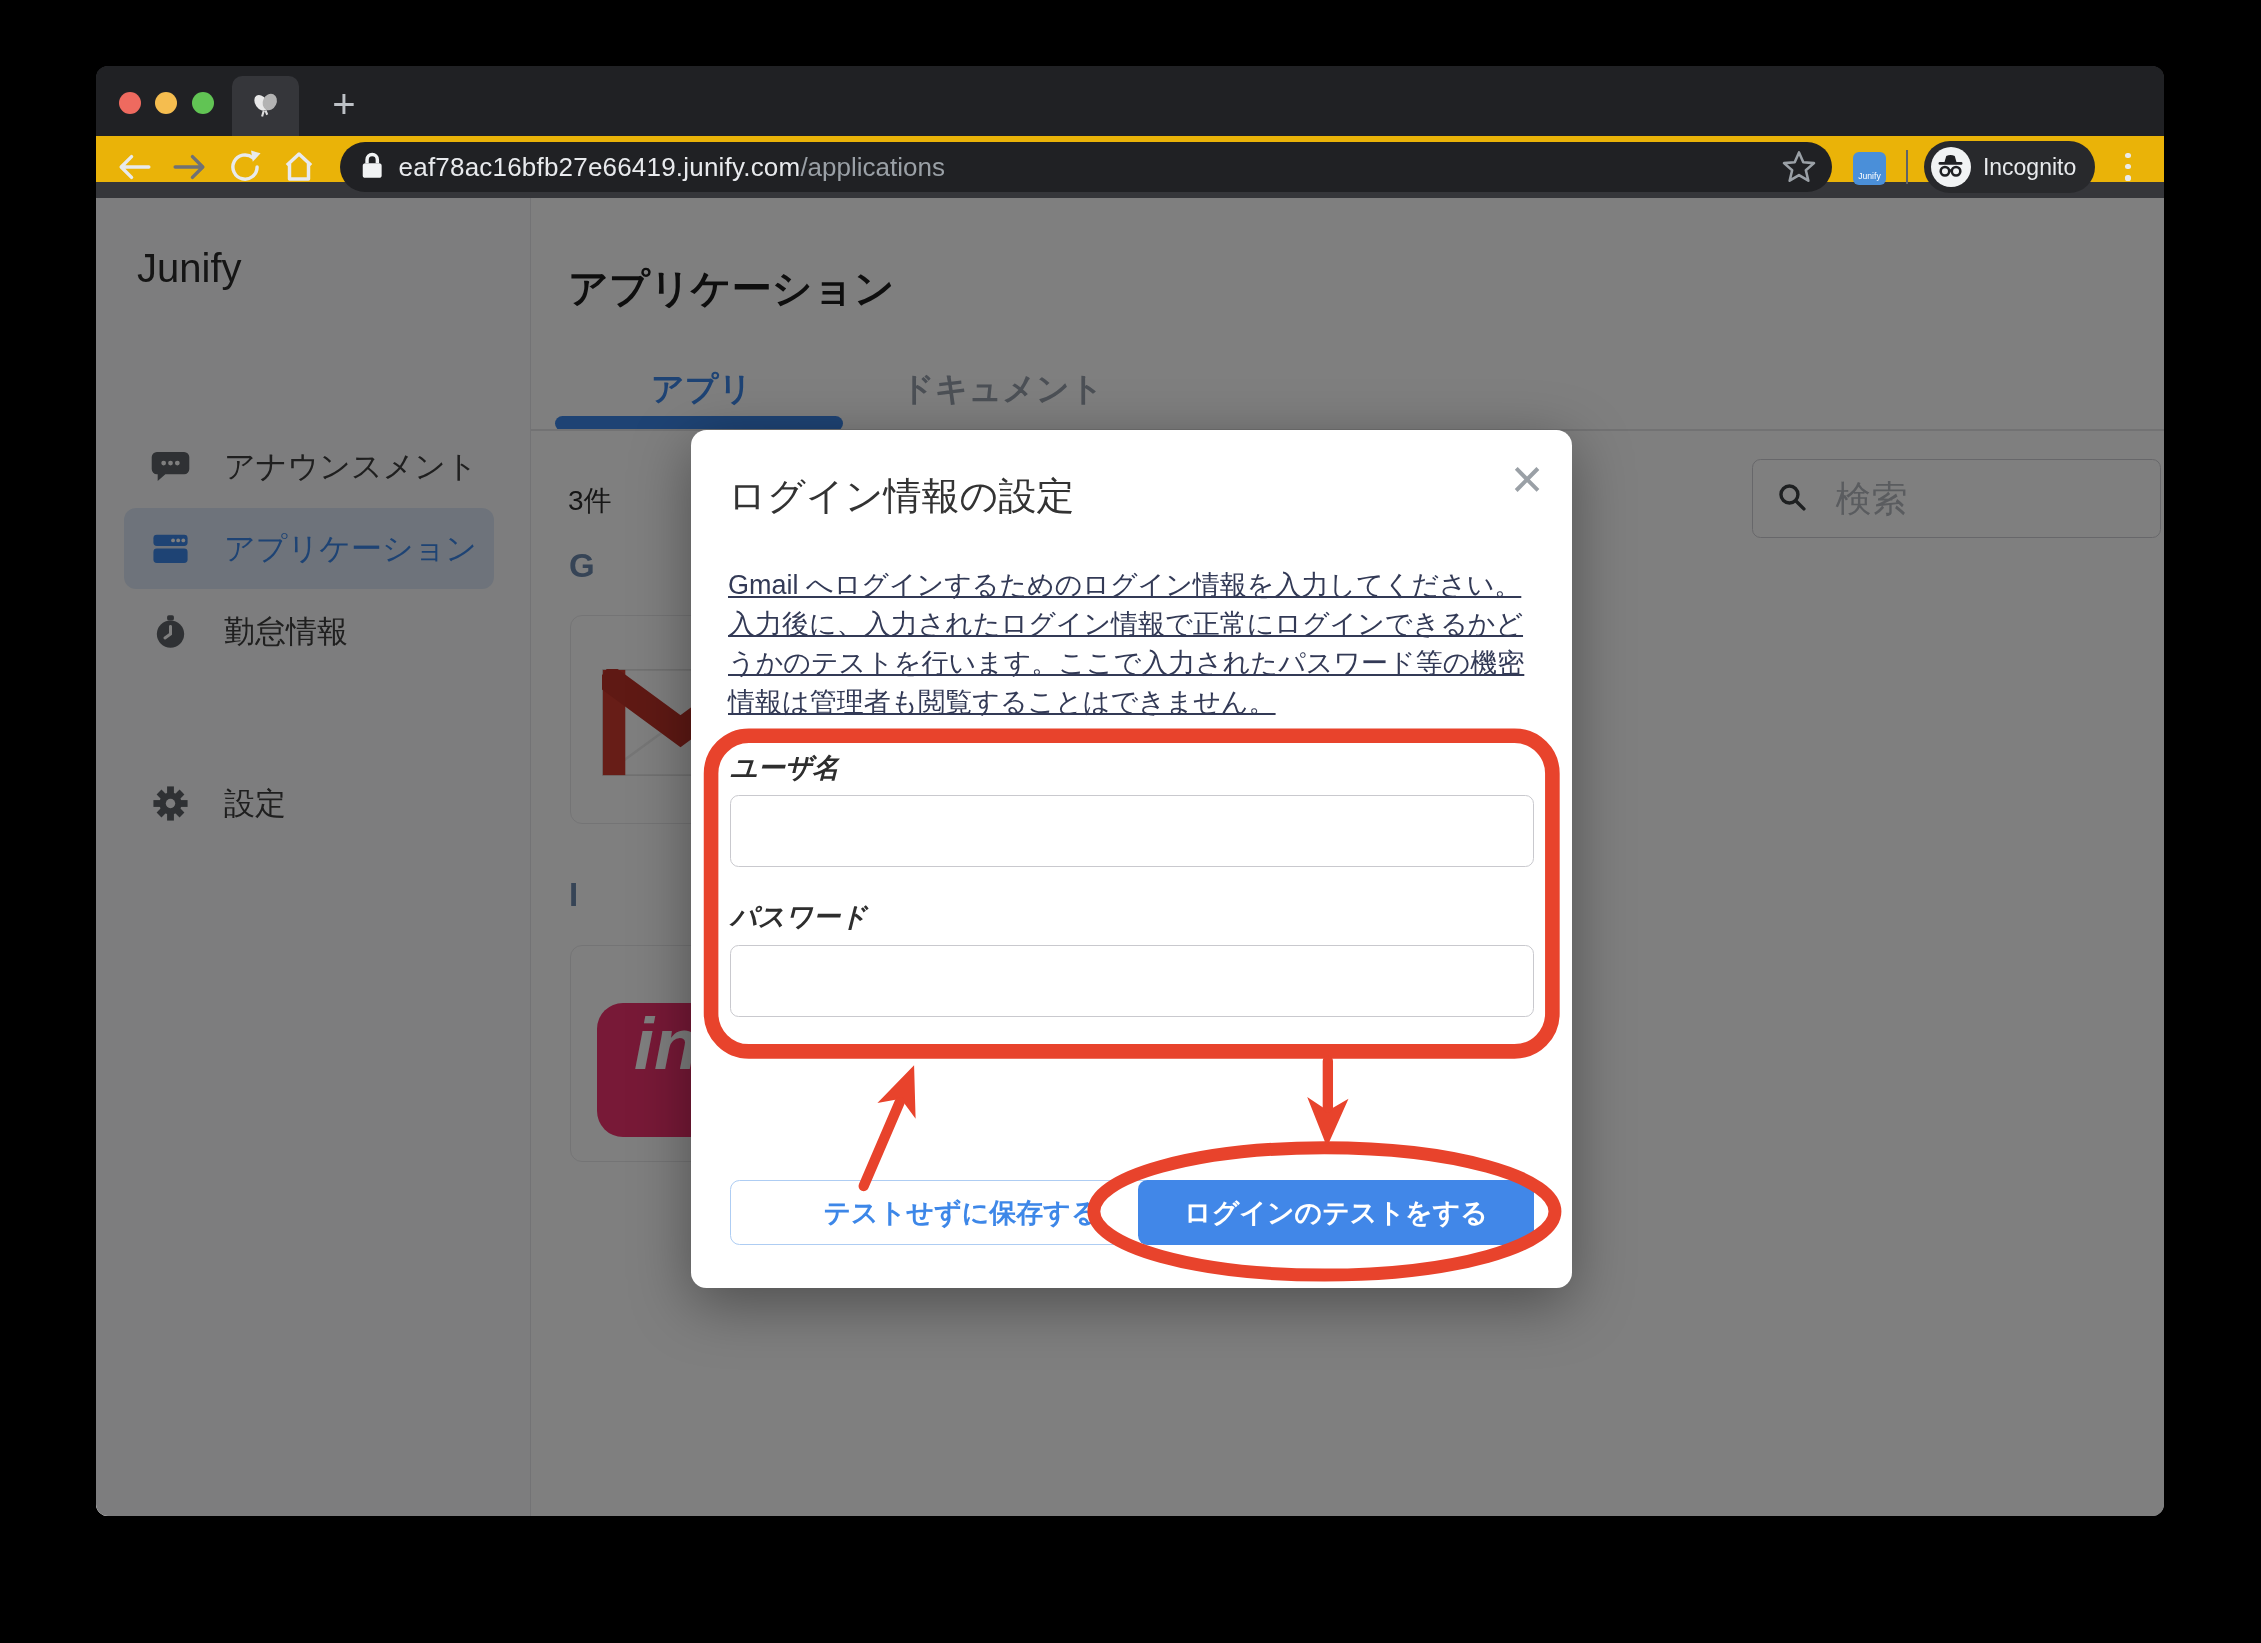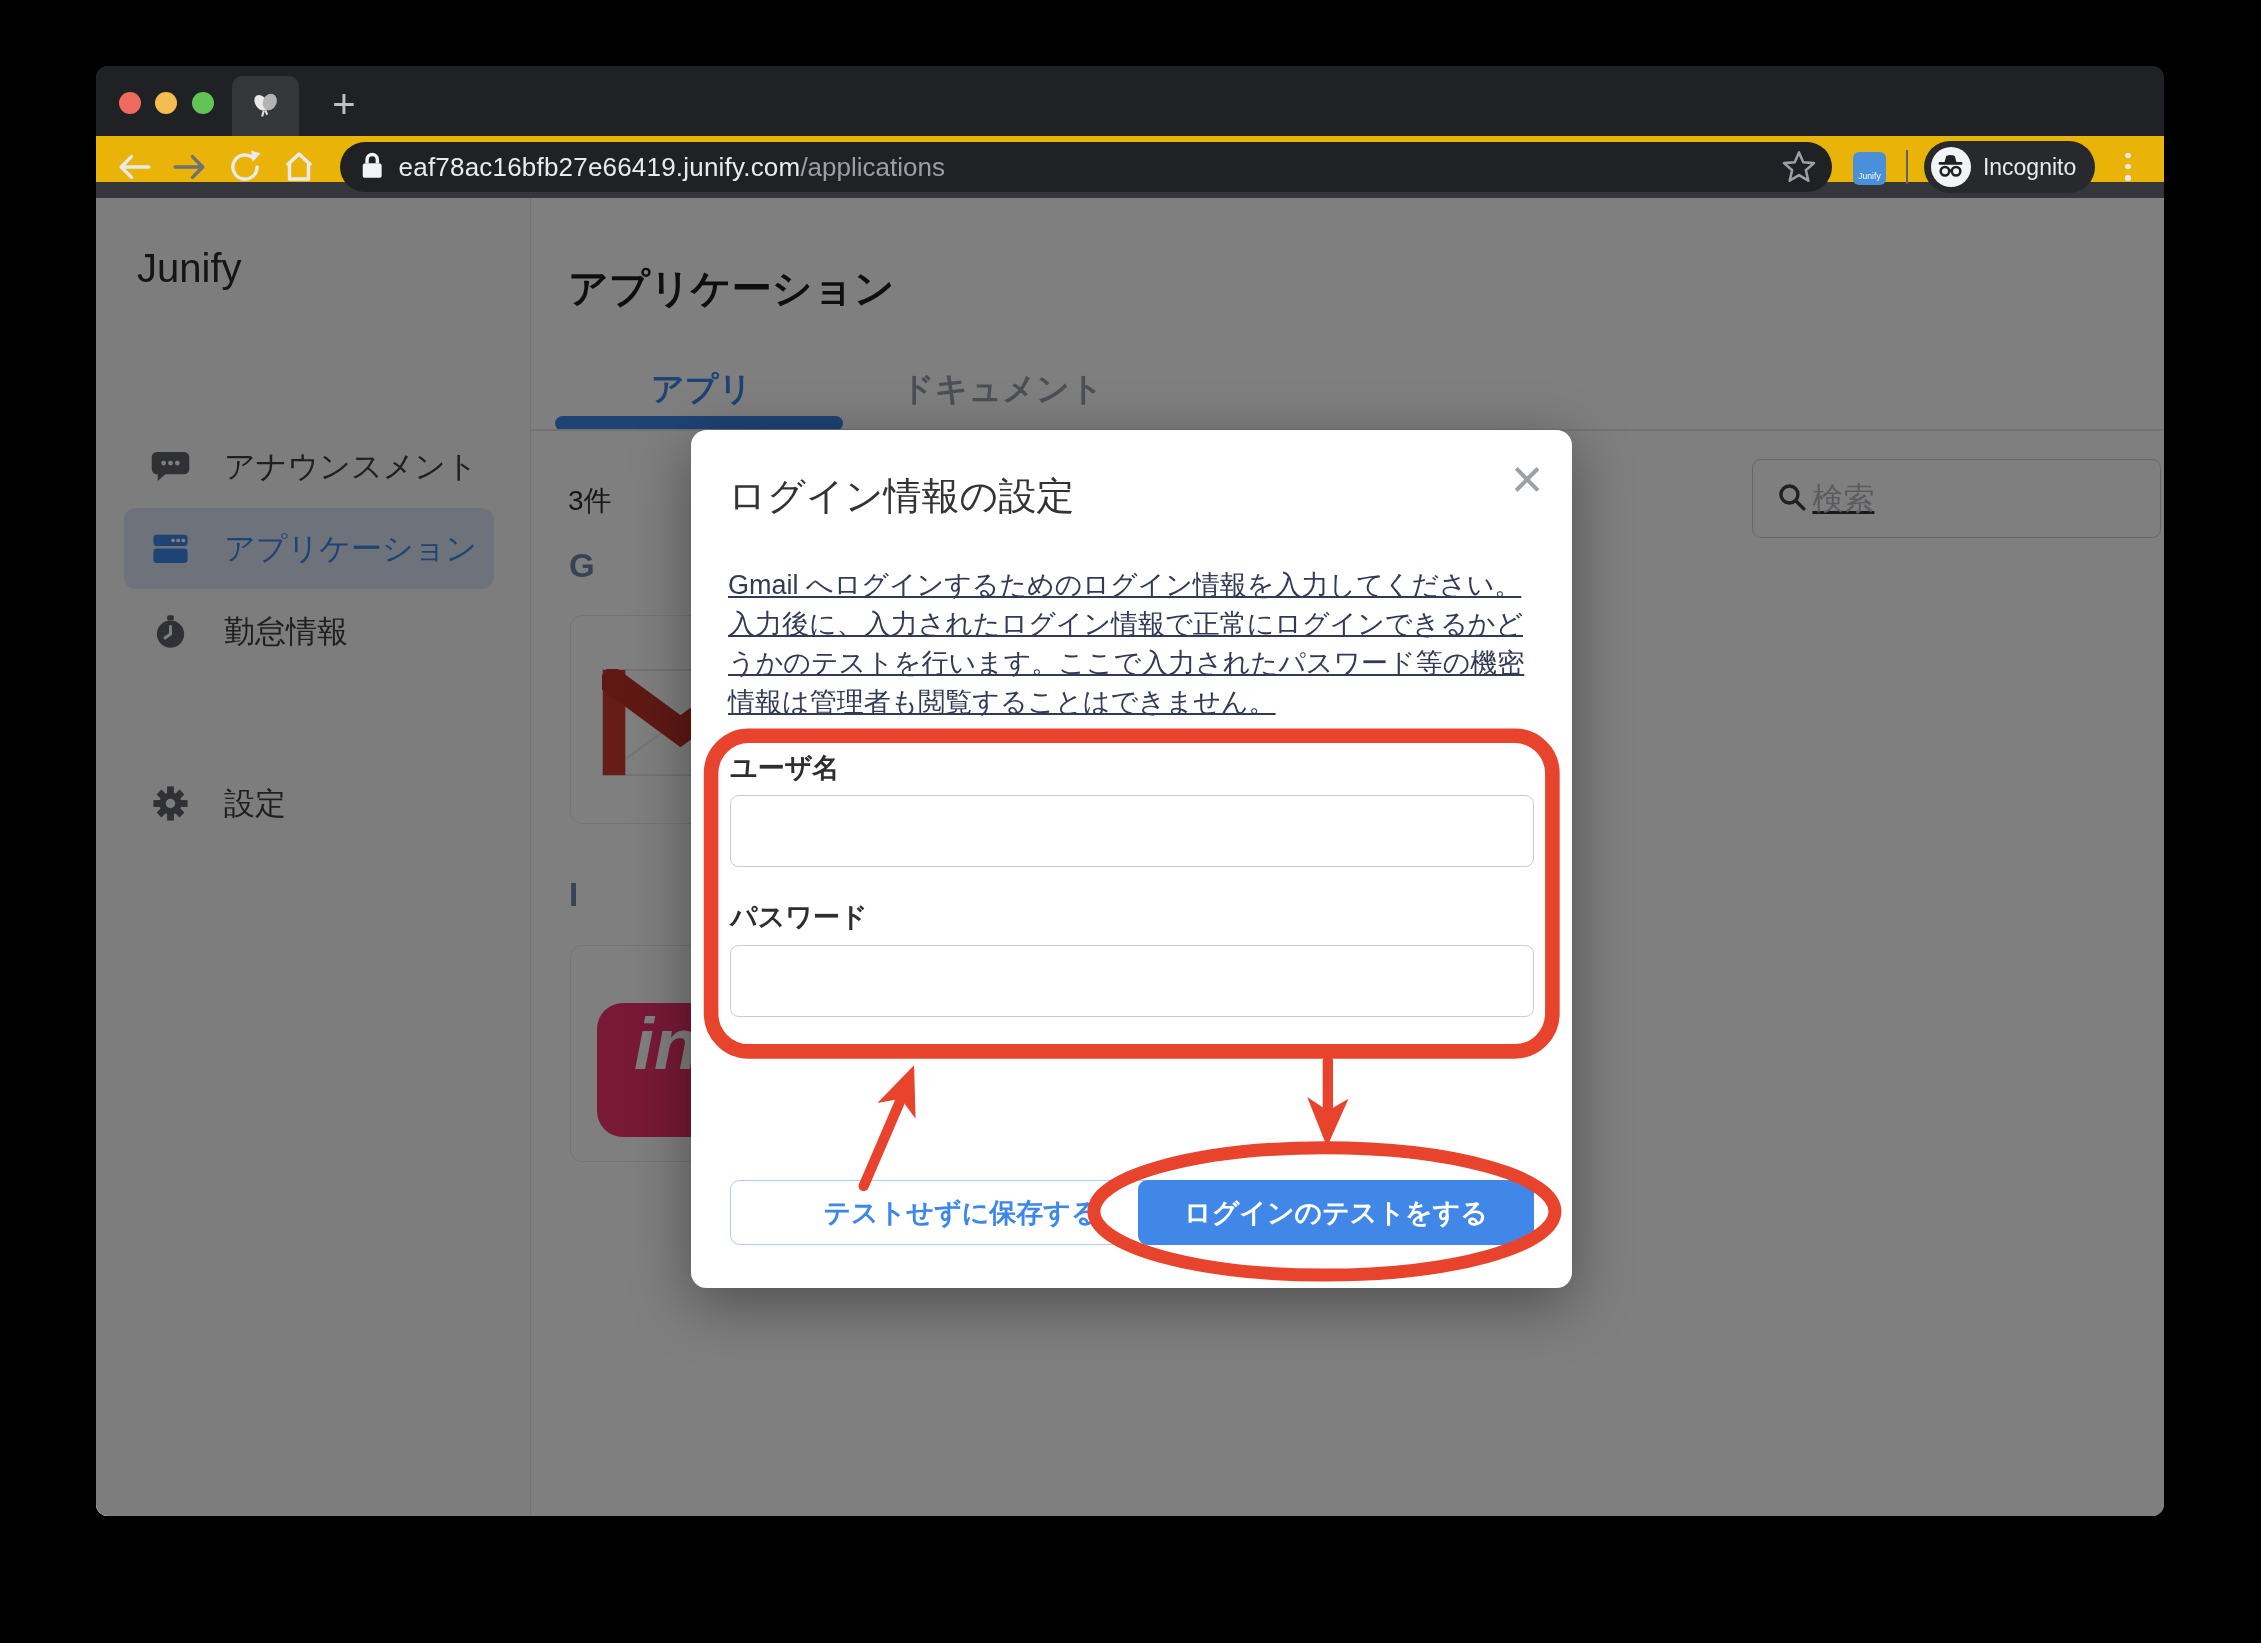--- a/index.html
+++ b/index.html
@@ -59,33 +59,33 @@
   .tab-underline{position:absolute;left:459px;top:218px;width:288px;height:14.6px;border-radius:7.7px;background:#3D87E8;}
   .content-divider{position:absolute;left:435px;top:231px;width:1634px;height:1.7px;background:#e4e4e6;}
   .count-label{position:absolute;left:472px;top:284px;font-size:28px;color:#2d2d2d;}
   .group-letter{position:absolute;left:473px;font-size:33px;font-weight:bold;color:#6d89ad;}
   .app-card{position:absolute;left:474px;width:288px;background:#fff;border:1.7px solid #e9e9eb;border-radius:12px;}
   .invision-logo{position:absolute;left:26px;top:57px;width:138px;height:134px;border-radius:26px;background:#F0326E;
                  display:flex;align-items:flex-start;justify-content:center;
                  color:#fff;font-family:"DejaVu Serif","Liberation Serif",serif;font-style:italic;font-weight:bold;font-size:72px;}
   .searchbox{position:absolute;left:1656px;top:261px;width:409px;height:79px;border:1.7px solid #cfcfd4;border-radius:8.6px;
              background:#fff;display:flex;align-items:center;padding-left:22.4px;}
-  .searchbox input{border:none;outline:none;font-size:31px;width:284px;margin-left:1px;color:#333;background:transparent;text-decoration:underline;}
+  .searchbox input{border:none;outline:none;font-size:36px;width:284px;margin-left:24px;color:#333;background:transparent;}
   .searchbox input::placeholder{color:#b5b9bf;}
 
   
   .dim{position:absolute;left:0;top:0;width:100%;height:100%;background:rgba(0,0,0,0.5);}
 
   
   .modal{position:absolute;left:595px;top:232px;width:881px;height:858px;background:#fff;border-radius:15.5px;
          box-shadow:0 15.5px 60px rgba(0,0,0,.38);}
   .modal-title{position:absolute;left:37px;top:41px;font-size:38px;font-weight:normal;color:#333;}
   .modal-close{position:absolute;right:29px;top:22.4px;font-size:55px;font-weight:300;color:#9aa0a6;line-height:1;}
   .modal-body{position:absolute;left:37px;top:136px;width:811px;font-size:27px;line-height:39px;color:#333a56;text-decoration:underline;}
-  .field-label{position:absolute;left:39px;font-size:27px;font-weight:bold;color:#2e2e2e;}
+  .field-label{position:absolute;left:39px;font-size:27px;font-weight:bold;color:#2e2e2e;font-style:italic;}
   .field-input{position:absolute;left:39px;width:804px;height:72px;border:1.7px solid #c9c9ce;border-radius:8.6px;
                background:#fff;font-size:27.5px;padding:0 17px;outline:none;}
   .btn{position:absolute;top:750px;height:65px;border-radius:9.5px;font-size:27px;font-weight:bold;
        display:flex;align-items:center;justify-content:center;}
   .btn.secondary{left:39px;width:462px;background:#fff;border:1.7px solid #aecdf3;color:#3D87E8;}
   .btn.primary{left:447px;width:396px;background:#4187E8;border:none;color:#fff;}
 
   
   .annotations{position:absolute;left:0;top:0;width:2068px;height:1318px;pointer-events:none;}
 </style>

